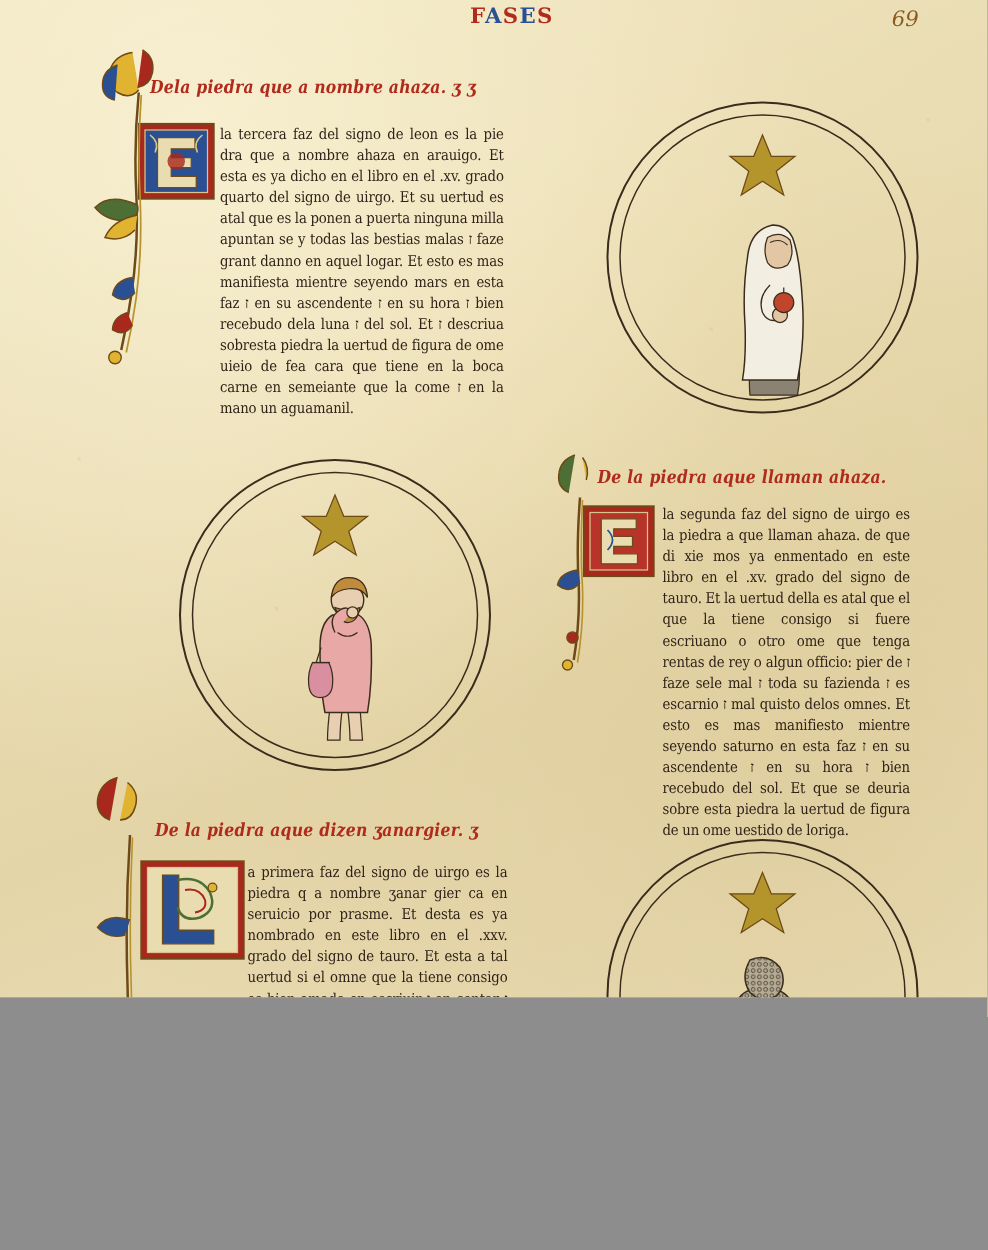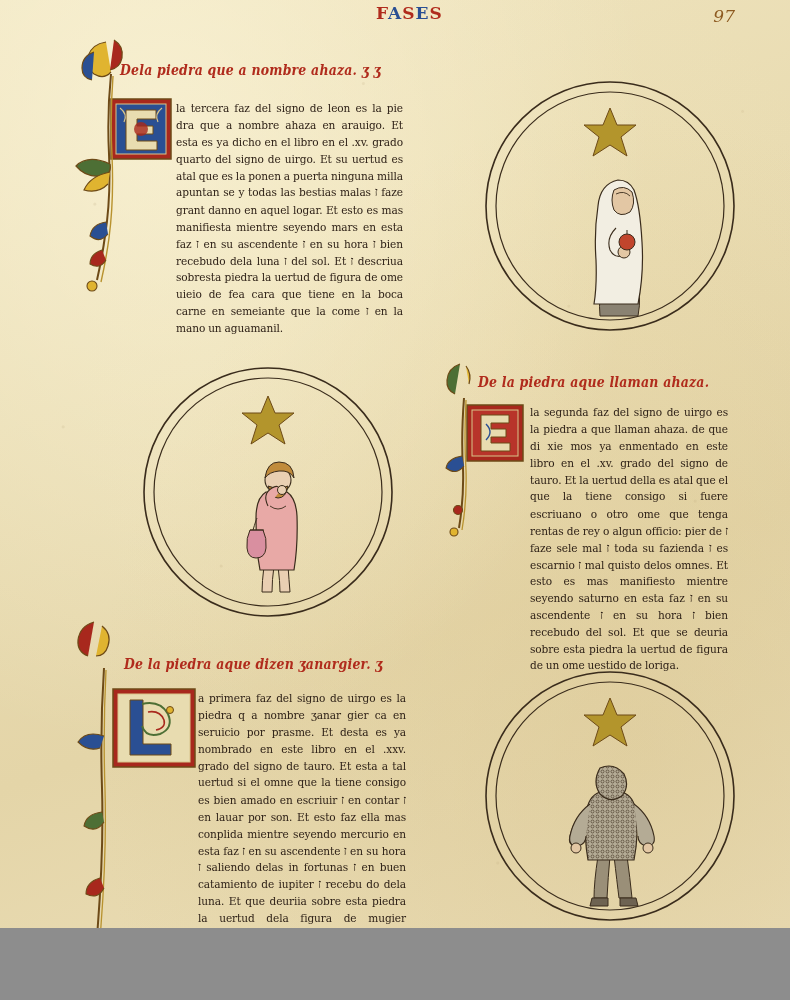--- a/index.html
+++ b/index.html
@@ -3,21 +3,21 @@
 <meta charset="utf-8">
 <style>
   html, body {
     margin: 0;
     padding: 0;
     background: #8d8d8d;
   }
   #page {
     position: relative;
     width: 790px;
-    height: 928px;
+    height: 798px;
     overflow: hidden;
     background: #ece0b8;
     font-family: "Liberation Serif", serif;
   }
   
   #parchment {
     position: absolute;
     inset: 0;
     background:
       radial-gradient(ellipse at 20% 15%, rgba(255,250,225,0.55), rgba(255,250,225,0) 55%),
@@ -99,21 +99,21 @@
 <body>
 
 <div id="page">
   <div id="parchment"></div>
   <div id="speckles"></div>
 
   <div class="header-word">
     <span class="r">F</span><span class="b">A</span><span class="r">S</span><span class="b">E</span><span class="r">S</span>
   </div>
 
-  <div class="folio">97</div>
+  <div class="folio">69</div>
 
   <div class="rubric" style="left:120px; top:62px;">Dela piedra que a nombre ahaza. ʒ ʒ</div>
 
   <div class="initial-block" style="left:110px; top:98px;">
     <svg width="62" height="62" viewBox="0 0 62 62">
       <rect x="1" y="1" width="60" height="60" fill="#a8281d" stroke="#6d4a17" stroke-width="1.5"></rect>
       <rect x="6" y="6" width="50" height="50" fill="#2a4f93" stroke="#d8c58a" stroke-width="1"></rect>
       <path d="M16 12 h30 v9 h-19 v7 h16 v8 h-16 v7 h20 v9 h-31 z" fill="#e8dcb0" stroke="#6d4a17" stroke-width="1"></path>
       <circle cx="31" cy="31" r="7" fill="#a8281d" opacity=".8"></circle>
       <path d="M10 10 q8 6 4 14 M52 10 q-8 6 -4 14" stroke="#d8c58a" stroke-width="1.2" fill="none"></path>

